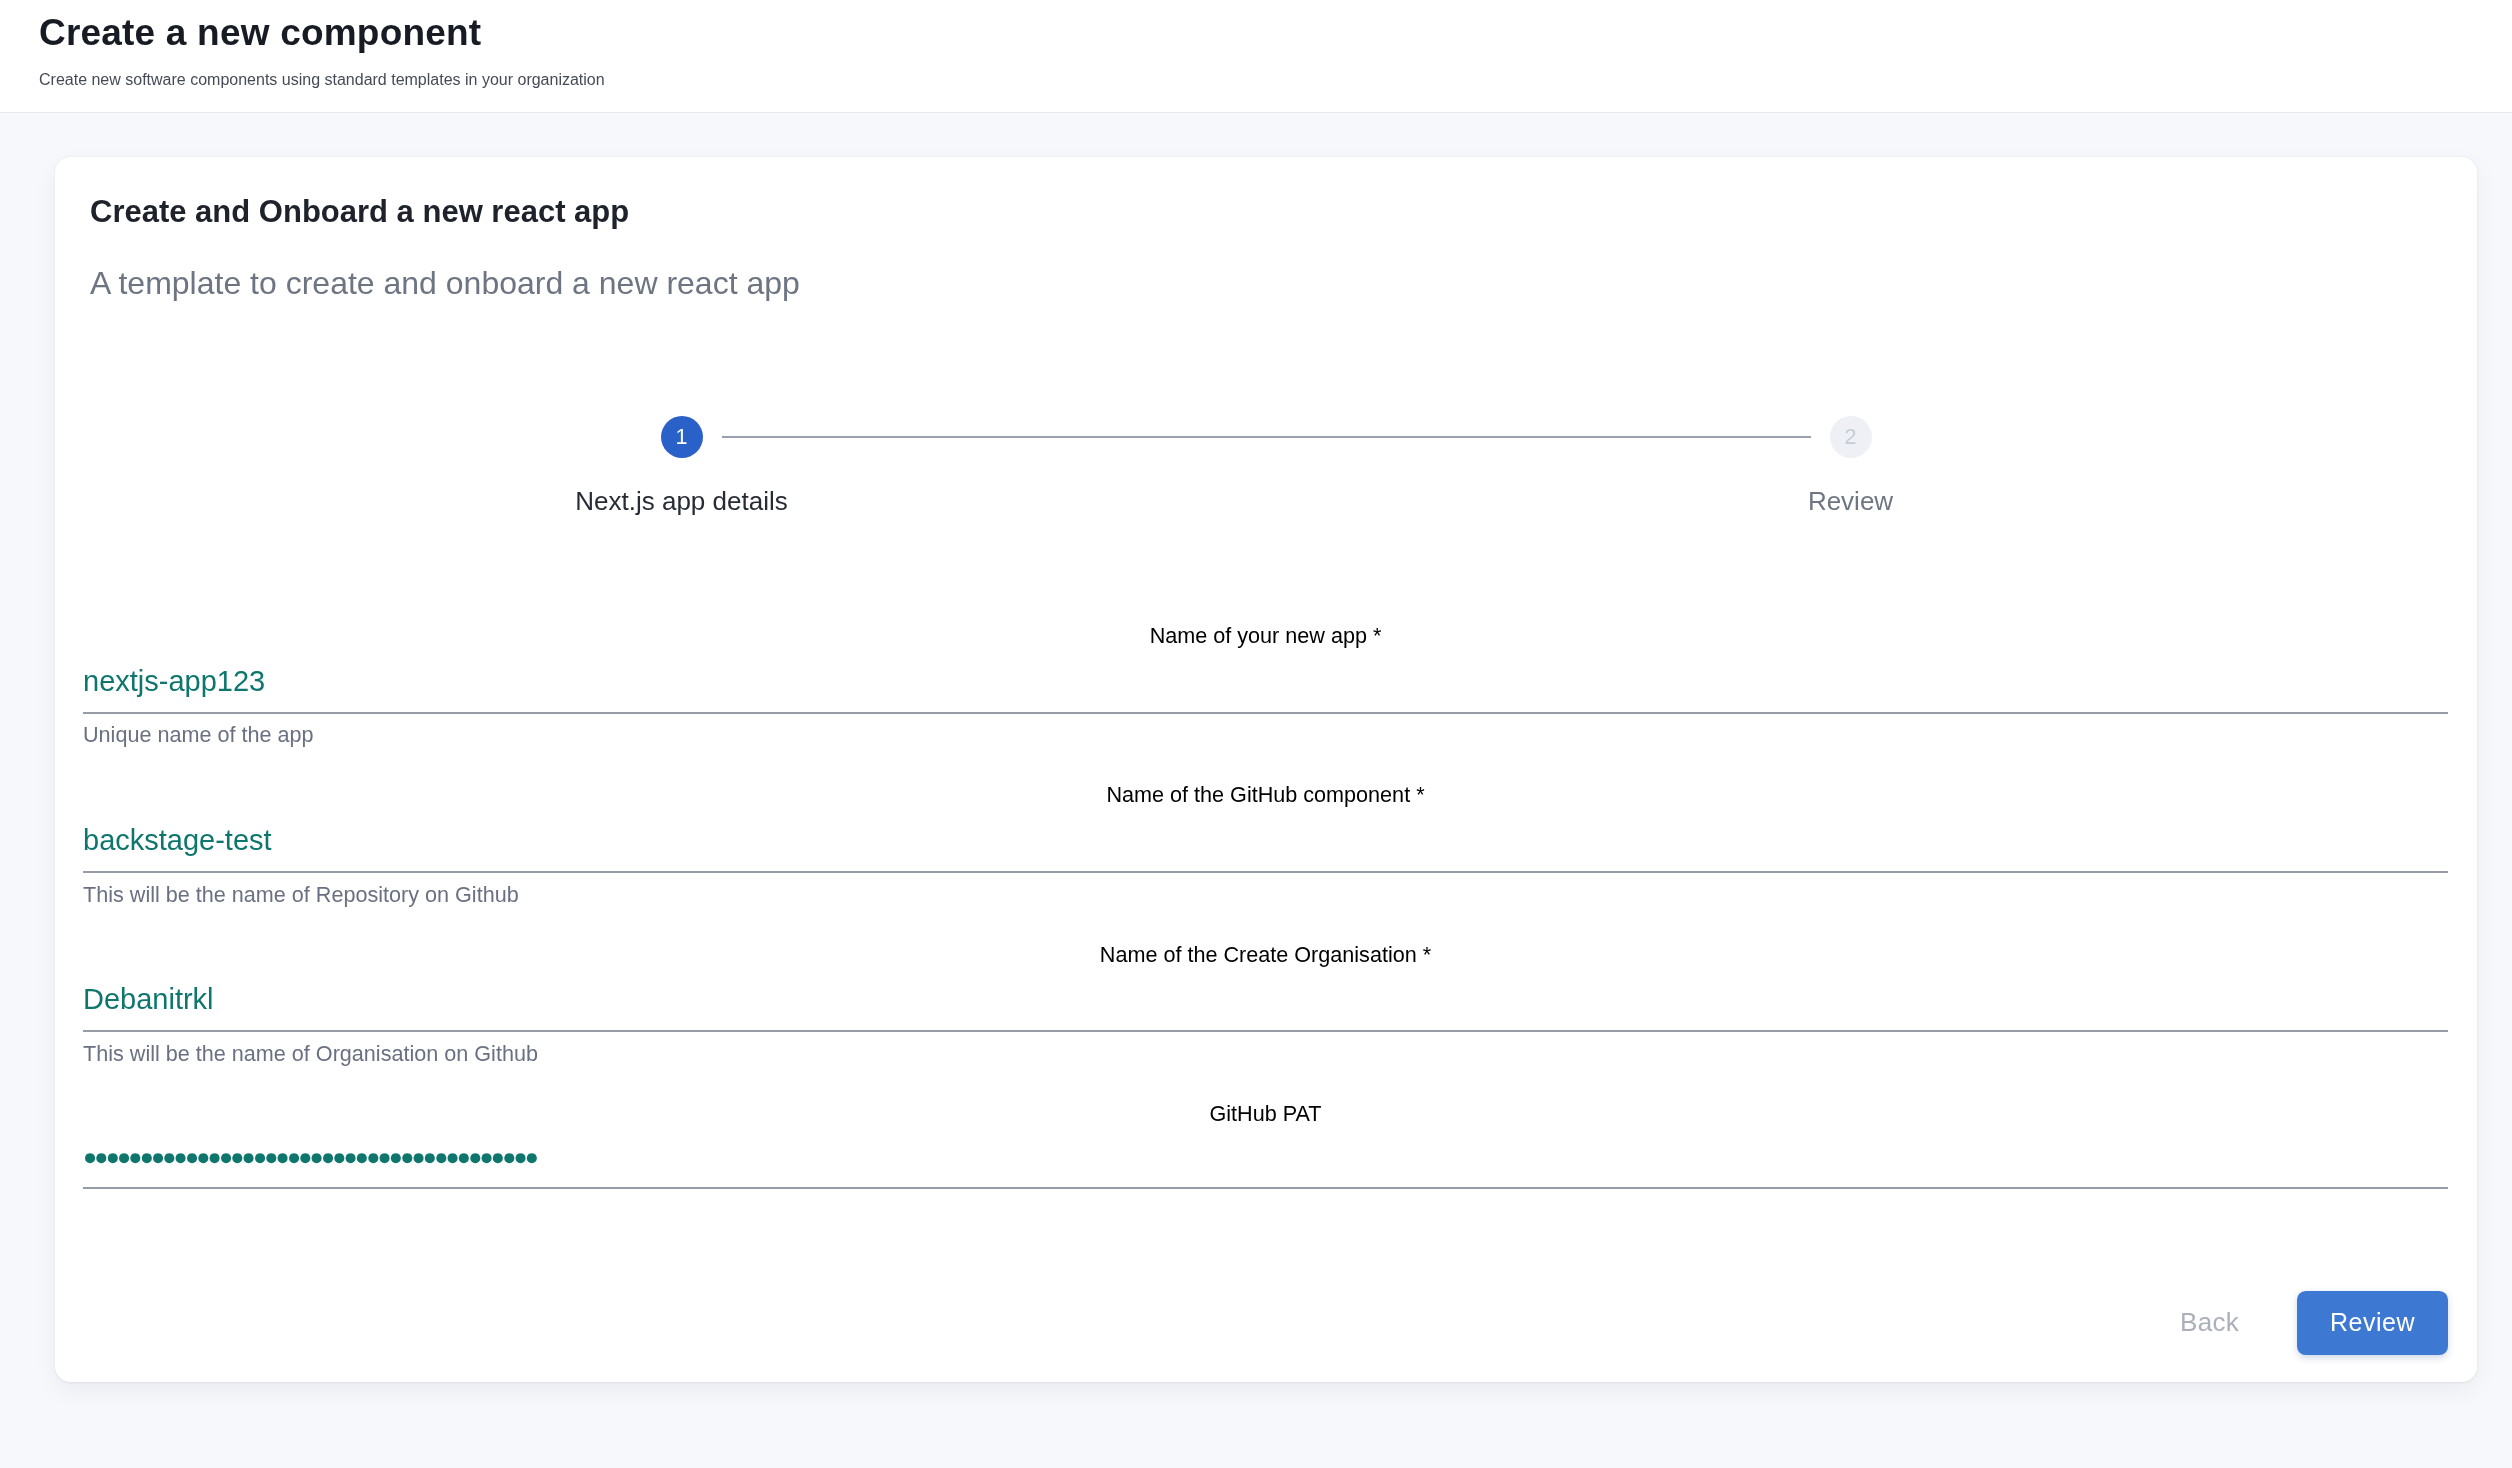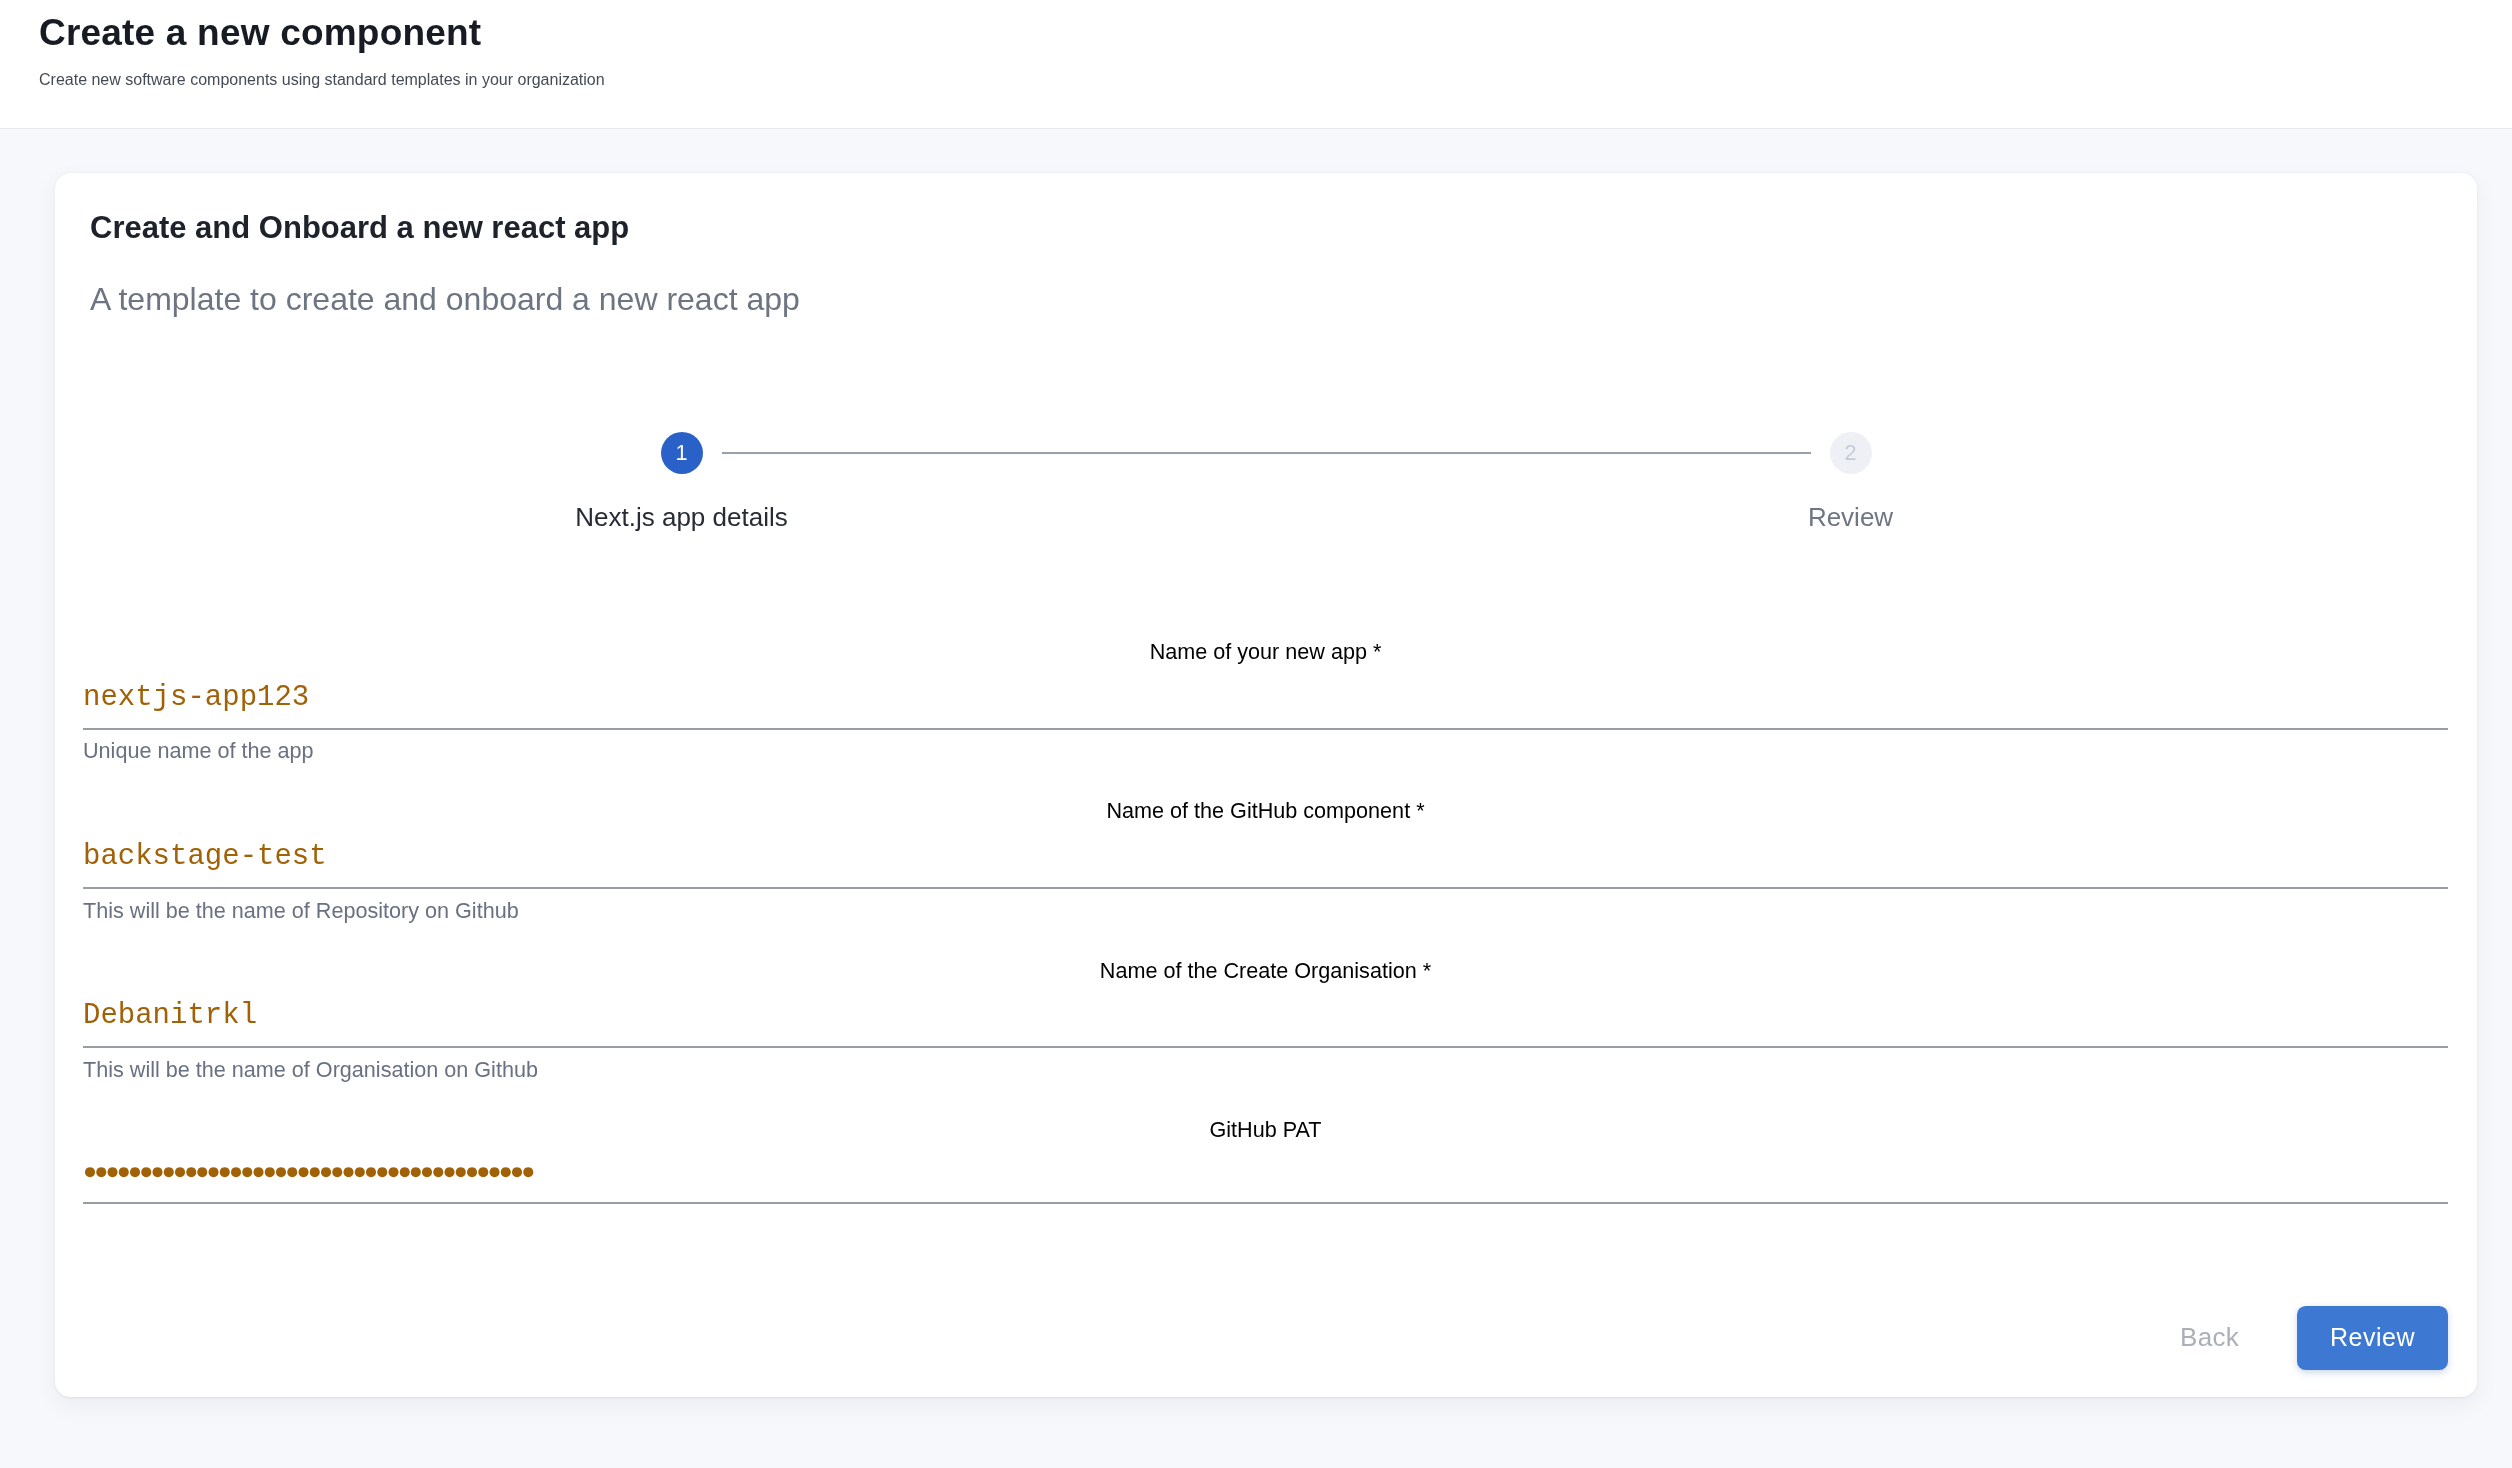--- a/index.html
+++ b/index.html
@@ -8,21 +8,21 @@
     width: 2512px; height: 1469px;
     background: #f7f8fc;
     font-family: "Liberation Sans", "DejaVu Sans", sans-serif;
     color: #1d222b;
     overflow: hidden;
   }
 
   
   .page-header {
     background: #ffffff;
-    height: 129px;
+    height: 113px;
     padding: 12px 39px 0 39px;
     border-bottom: 1.7px solid #e7e9ed;
   }
   .page-title {
     margin: 0;
     font-size: 37px;
     font-weight: 700;
     color: #171c24;
     letter-spacing: 0.2px;
   }
@@ -99,23 +99,23 @@
   }
   .field-input {
     display: block;
     width: 100%;
     margin-top: 5.2px;
     padding: 10.4px 0 14px 0;
     border: 0;
     border-bottom: 2.6px solid #979da6;
     outline: none;
     background: transparent;
-    font-family: Liberation Mono, monospace;
+    font-family: Liberation Sans, sans-serif;
     font-size: 29px;
-    color: #a16207;
+    color: #0f766e;
   }
   .field-input.pat {
     font-size: 23.4px;
     letter-spacing: -2.8px;
     padding: 12px 0 15.6px 0;
   }
   .field-helper {
     margin-top: 8.7px;
     font-size: 21.6px;
     color: #697081;

